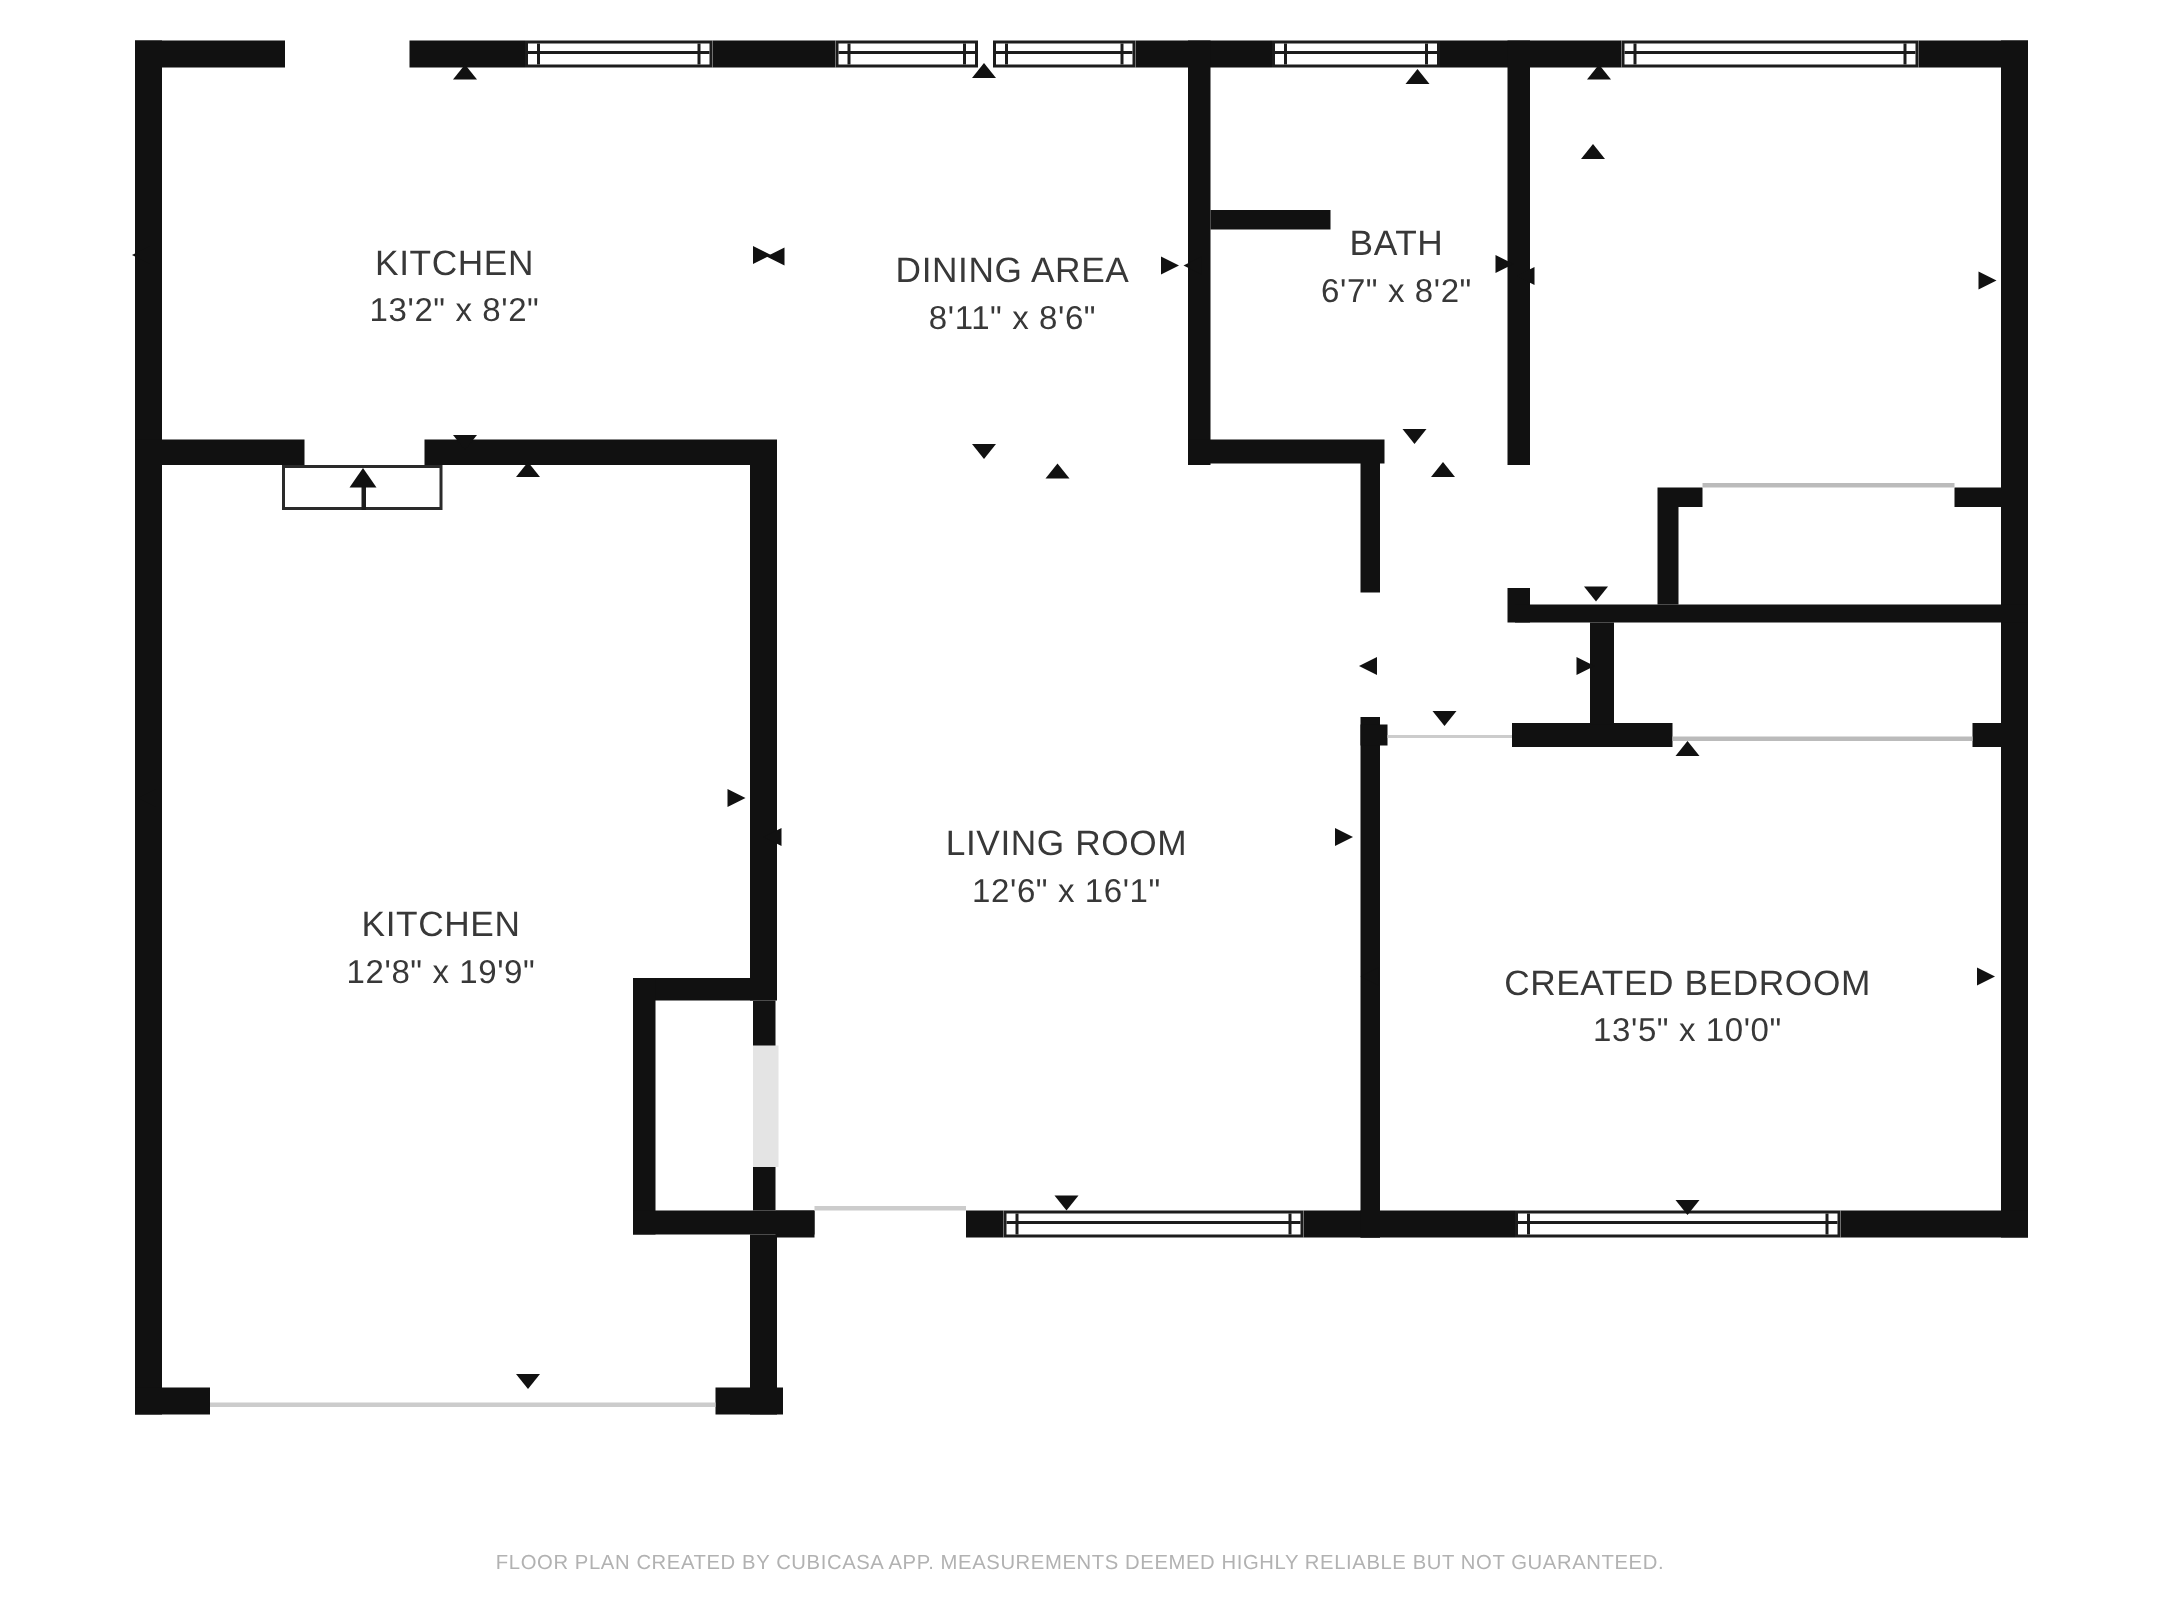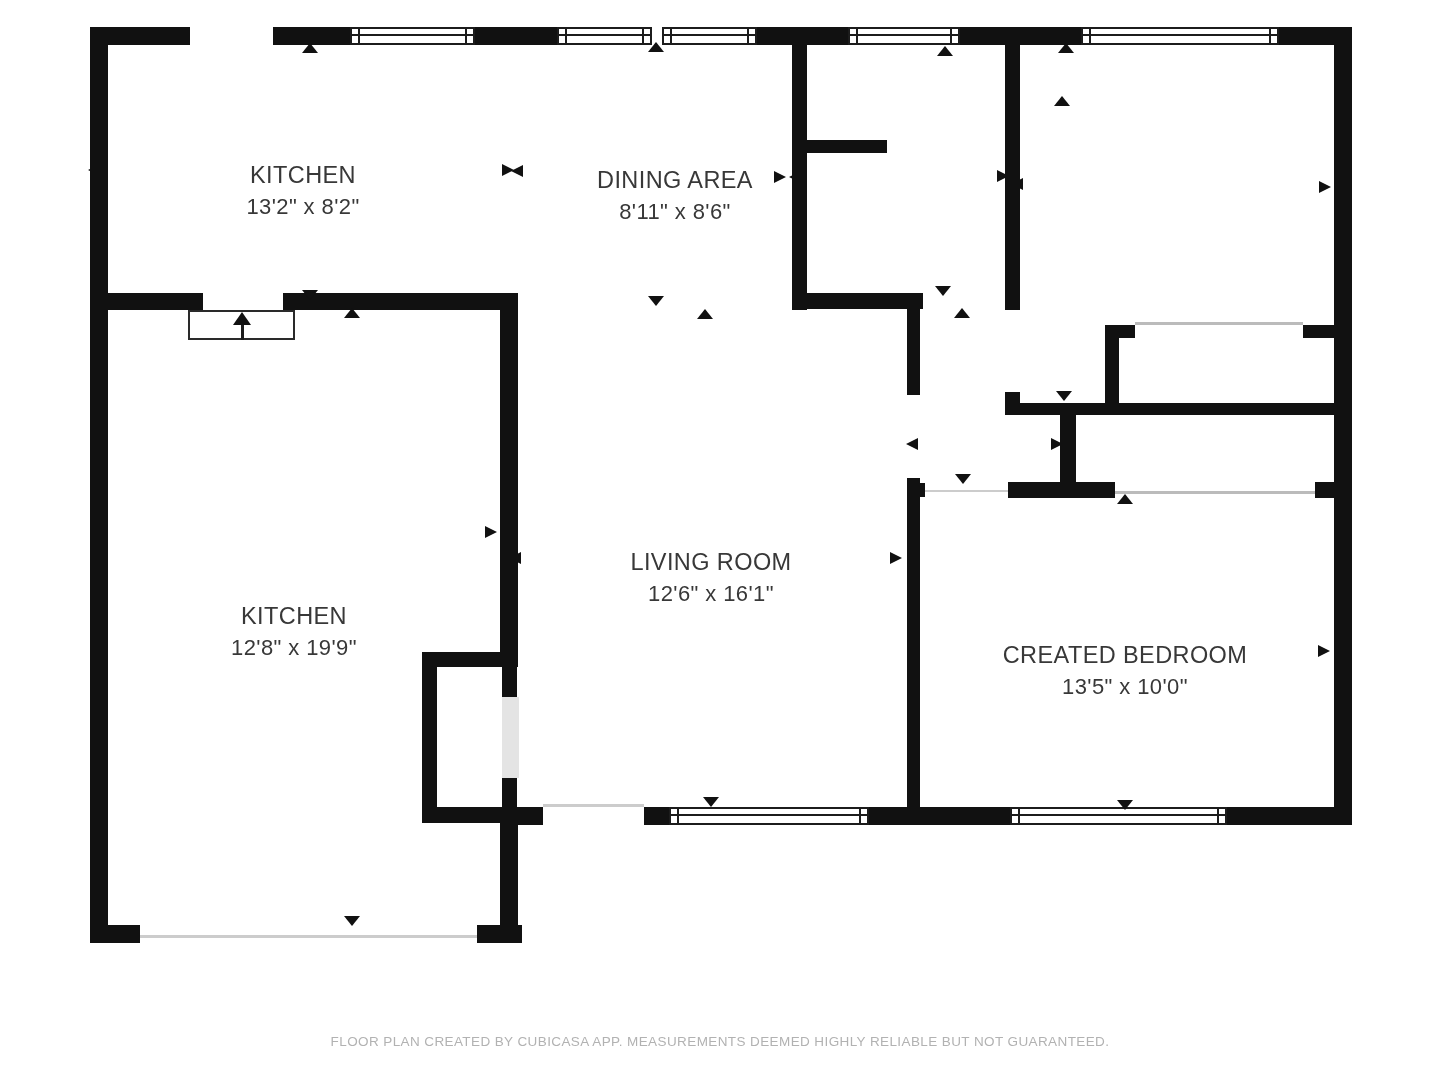--- a/index.html
+++ b/index.html
@@ -141,20 +141,24 @@
       <div class="marker tri-right" style="left: 890px; top: 552px; z-index: 6;"></div>
       <div class="marker tri-right" style="left: 1318px; top: 645px; z-index: 6;"></div>
       <div class="room-label" style="left: 303px; top: 191px; color: rgb(56, 56, 56);">
         <span class="room-name">KITCHEN</span>
         <span class="room-dims">13'2" x 8'2"</span>
       </div>
       <div class="room-label" style="left: 655px; top: 196px; color: rgb(56, 56, 56); margin-left: 20px;">
         <span class="room-name">DINING AREA</span>
         <span class="room-dims">8'11" x 8'6"</span>
       </div>
+      <div class="room-label" style="left: 931px; top: 178px; color: rgb(56, 56, 56);">
+        <span class="room-name">BATH</span>
+        <span class="room-dims">6'7" x 8'2"</span>
+      </div>
       <div class="room-label" style="left: 294px; top: 632px; color: rgb(56, 56, 56);">
         <span class="room-name">KITCHEN</span>
         <span class="room-dims">12'8" x 19'9"</span>
       </div>
       <div class="room-label" style="left: 711px; top: 578px; color: rgb(56, 56, 56);">
         <span class="room-name">LIVING ROOM</span>
         <span class="room-dims">12'6" x 16'1"</span>
       </div>
       <div class="room-label" style="left: 1125px; top: 671px; color: rgb(56, 56, 56);">
         <span class="room-name">CREATED BEDROOM</span>

